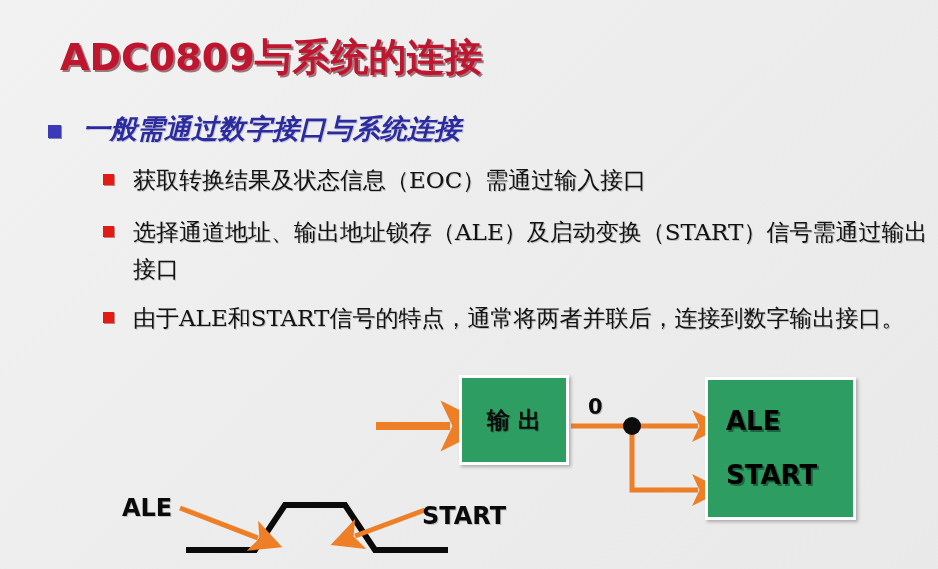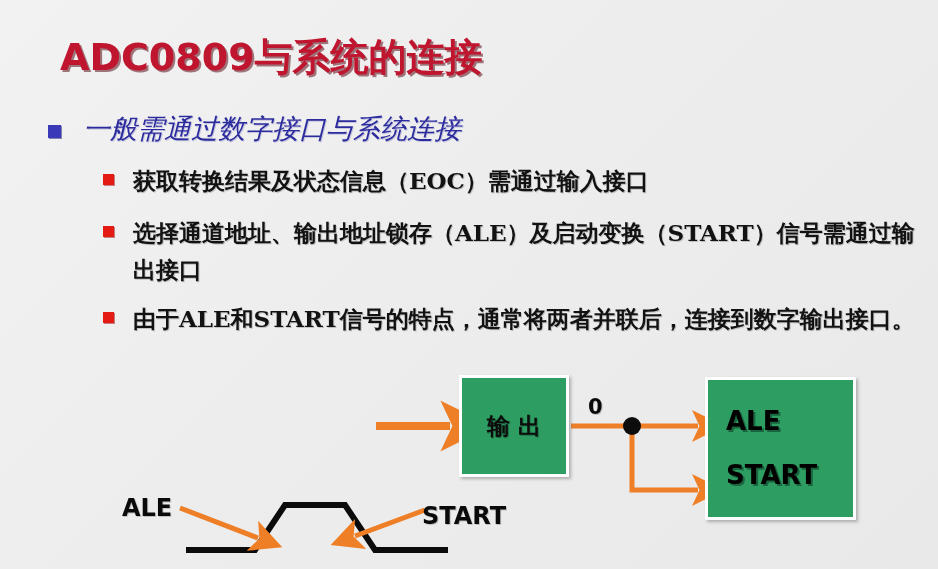--- a/index.html
+++ b/index.html
@@ -48,21 +48,21 @@
     width: 13px;
     height: 13px;
     background: #3a3ab8;
     box-shadow: 1px 1px 0 rgba(40,40,120,0.55);
     margin-top: 13px;
     flex: 0 0 auto;
   }
   .lvl1-text {
     margin-left: 22px;
     font-family: "DejaVu Serif", "Liberation Serif", serif;
-    font-weight: normal;
+    font-weight: bold;
     font-style: italic;
     font-size: 27px;
     color: #2b2b9e;
     line-height: 1.25;
     text-shadow: 1px 1px 0 rgba(120,120,190,0.35);
   }
 
   .lvl2 {
     position: absolute;
     left: 103px;
@@ -77,21 +77,21 @@
     width: 11px;
     height: 11px;
     background: #e31b14;
     box-shadow: 1px 1px 0 rgba(150,20,15,0.5);
     margin-top: 12px;
     flex: 0 0 auto;
   }
   .lvl2-text {
     margin-left: 19px;
     font-family: "DejaVu Serif", "Liberation Serif", serif;
-    font-weight: bold;
+    font-weight: normal;
     font-size: 23px;
     color: #121212;
     line-height: 1.62;
     max-width: 800px;
     text-shadow: 1px 1px 0 rgba(140,140,140,0.45);
   }
 
   
   #diagram {
     position: absolute;
@@ -106,21 +106,21 @@
     position: absolute;
     background: #2d9d62;
     border: 3px solid #ffffff;
     box-shadow: 2px 2px 3px rgba(100,100,100,0.45);
     box-sizing: border-box;
   }
   #gbox-out {
     left: 459px;
     top: 375px;
     width: 110px;
-    height: 102px;
+    height: 90px;
     display: flex;
     flex-direction: column;
     align-items: center;
     justify-content: center;
   }
   .out-line {
     font-family: "DejaVu Serif", "Liberation Serif", serif;
     font-weight: bold;
     font-size: 23px;
     color: #0c0c0c;

